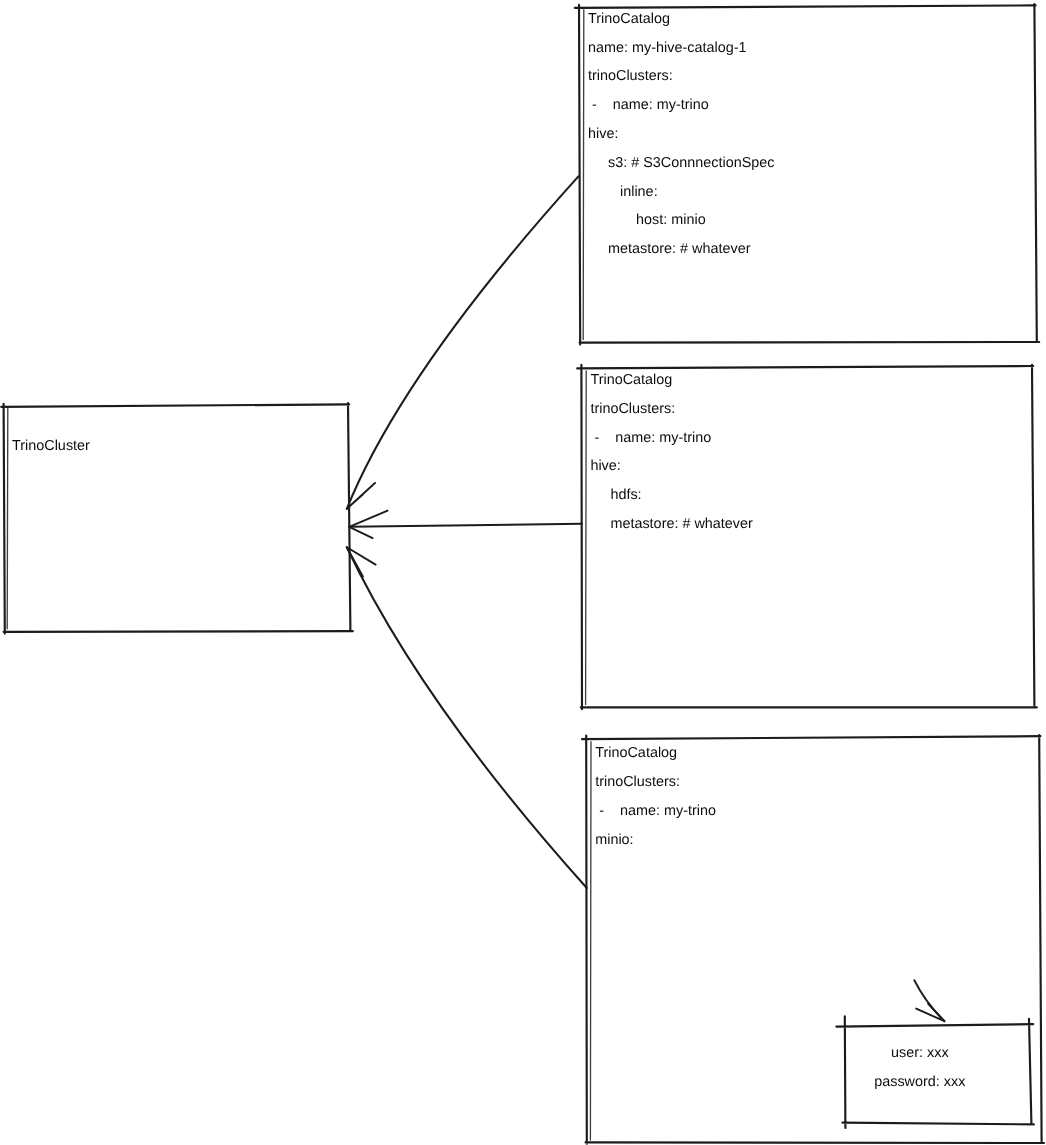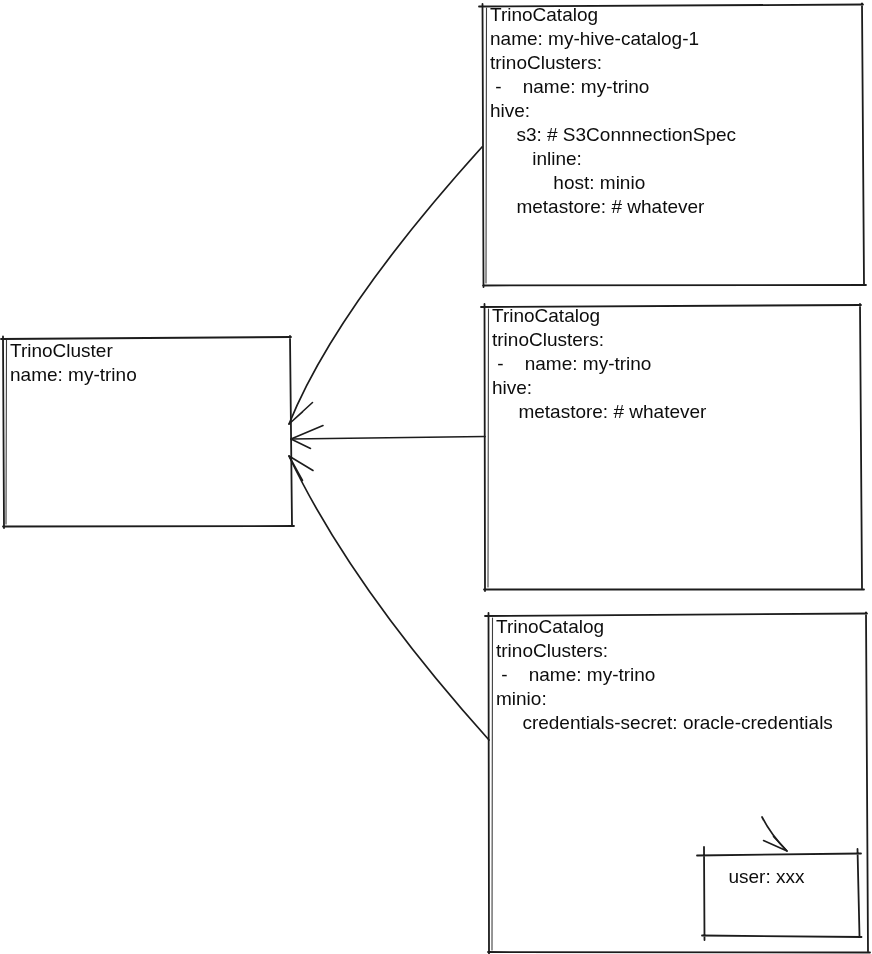--- a/index.html
+++ b/index.html
@@ -13,21 +13,21 @@
     font-family: "Liberation Sans", sans-serif;
     color: var(--text, #0d0d0d);
   }
   .canvas svg {
     position: absolute;
     left: 0; top: 0;
     color: var(--stroke, #1c1c1c);
   }
   .node-text {
     position: absolute;
-    font-size: 19px;
+    font-size: 12px;
     line-height: 24px;
     white-space: pre;
     letter-spacing: 0;
   }
   .node-text .line { white-space: pre; }
   .node-text.centered { text-align: center; }
   .shape { stroke: currentColor; fill: none; stroke-width: 1.8; stroke-linecap: round; }
   .edge  { stroke: currentColor; fill: none; stroke-width: 1.7; stroke-linecap: round; }
   .feather { stroke: currentColor; fill: none; stroke-width: 1.6; stroke-linecap: round; }
   .dup { stroke-width: 1.1; opacity: .85; }
@@ -77,23 +77,23 @@
       <path class="edge" d="M489,740 Q350,585 289,456"></path>
       <path class="feather" d="M289,456 L313,470.5 M289,456 L302.5,480.5"></path>
     </g>
 
     <g>
       <path class="edge" d="M762,817 Q771,835 787,851"></path>
       <path class="feather" d="M787,851 L773.5,836.5 M787,851 L763.5,840.5"></path>
     </g>
   </svg>
 
-  <div class="node-text" style="left:10px; top:339px; width:275px;"><div class="line">TrinoCluster</div><div class="line">name: my-trino</div></div>
+  <div class="node-text" style="left:10px; top:359px; width:275px;"><div class="line">TrinoCluster</div></div>
 
   <div class="node-text" style="left:490px; top:3px; width:370px;"><div class="line">TrinoCatalog</div><div class="line">name: my-hive-catalog-1</div><div class="line">trinoClusters:</div><div class="line"> -    name: my-trino</div><div class="line">hive:</div><div class="line">     s3: # S3ConnnectionSpec</div><div class="line">        inline:</div><div class="line">            host: minio</div><div class="line">     metastore: # whatever</div></div>
 
-  <div class="node-text" style="left:492px; top:304px; width:366px;"><div class="line">TrinoCatalog</div><div class="line">trinoClusters:</div><div class="line"> -    name: my-trino</div><div class="line">hive:</div><div class="line">     metastore: # whatever</div></div>
+  <div class="node-text" style="left:492px; top:304px; width:366px;"><div class="line">TrinoCatalog</div><div class="line">trinoClusters:</div><div class="line"> -    name: my-trino</div><div class="line">hive:</div><div class="line">     hdfs:</div><div class="line">     metastore: # whatever</div></div>
 
-  <div class="node-text" style="left:496px; top:615px; width:368px;"><div class="line">TrinoCatalog</div><div class="line">trinoClusters:</div><div class="line"> -    name: my-trino</div><div class="line">minio:</div><div class="line">     credentials-secret: oracle-credentials</div></div>
+  <div class="node-text" style="left:496px; top:615px; width:368px;"><div class="line">TrinoCatalog</div><div class="line">trinoClusters:</div><div class="line"> -    name: my-trino</div><div class="line">minio:</div></div>
 
-  <div class="node-text centered" style="left:705px; top:865px; width:123px;"><div class="line">user: xxx</div></div>
+  <div class="node-text centered" style="left:705px; top:865px; width:123px;"><div class="line">user: xxx</div><div class="line">password: xxx</div></div>
 
 </div>
 
 </body></html>

